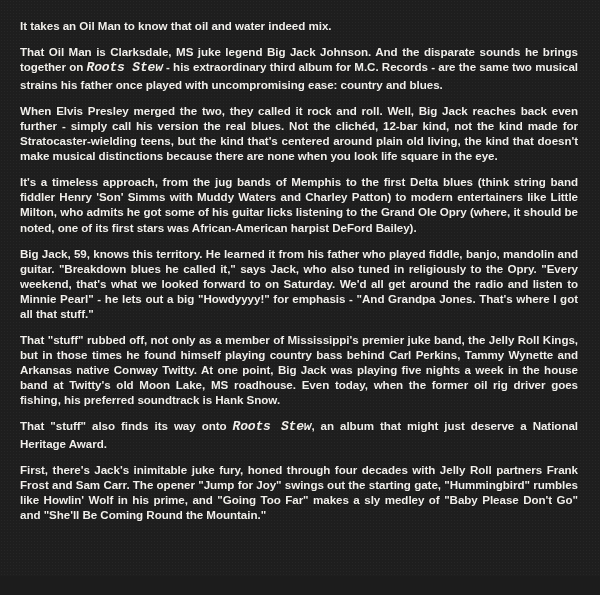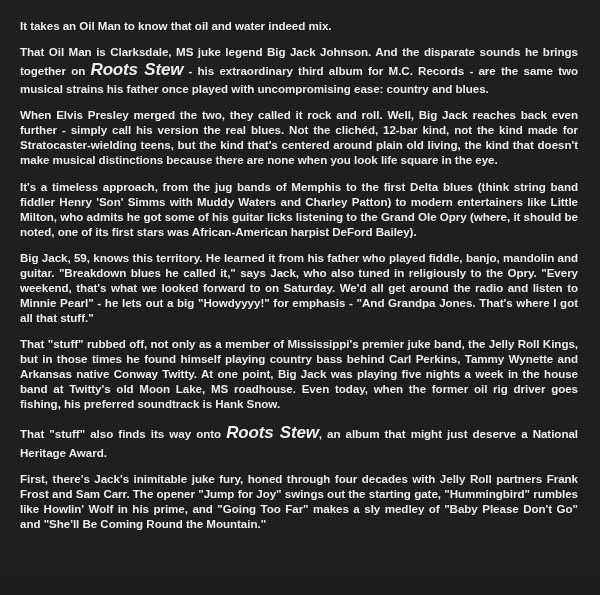--- a/index.html
+++ b/index.html
@@ -35,24 +35,24 @@
     letter-spacing: -0.05px;
     text-shadow: 0 0 1px rgba(0,0,0,0.8);
   }
   p.para {
     margin: 0 0 11px 0;
   }
   p.para:last-child {
     margin-bottom: 0;
   }
   .album {
-    font-family: Liberation Sans, sans-serif;
+    font-family: Liberation Mono, monospace;
     font-weight: bold;
     font-style: italic;
-    font-size: 17px;
+    font-size: 13px;
     letter-spacing: -0.2px;
   }
   .runbloc { display: inline; }
 </style>
 </head>
 <body>
 
 <div id="page">
   <div class="liner" id="liner-body">
       <p class="para"><span class="runbloc">It takes an Oil Man to know that oil and water indeed mix.</span></p>

